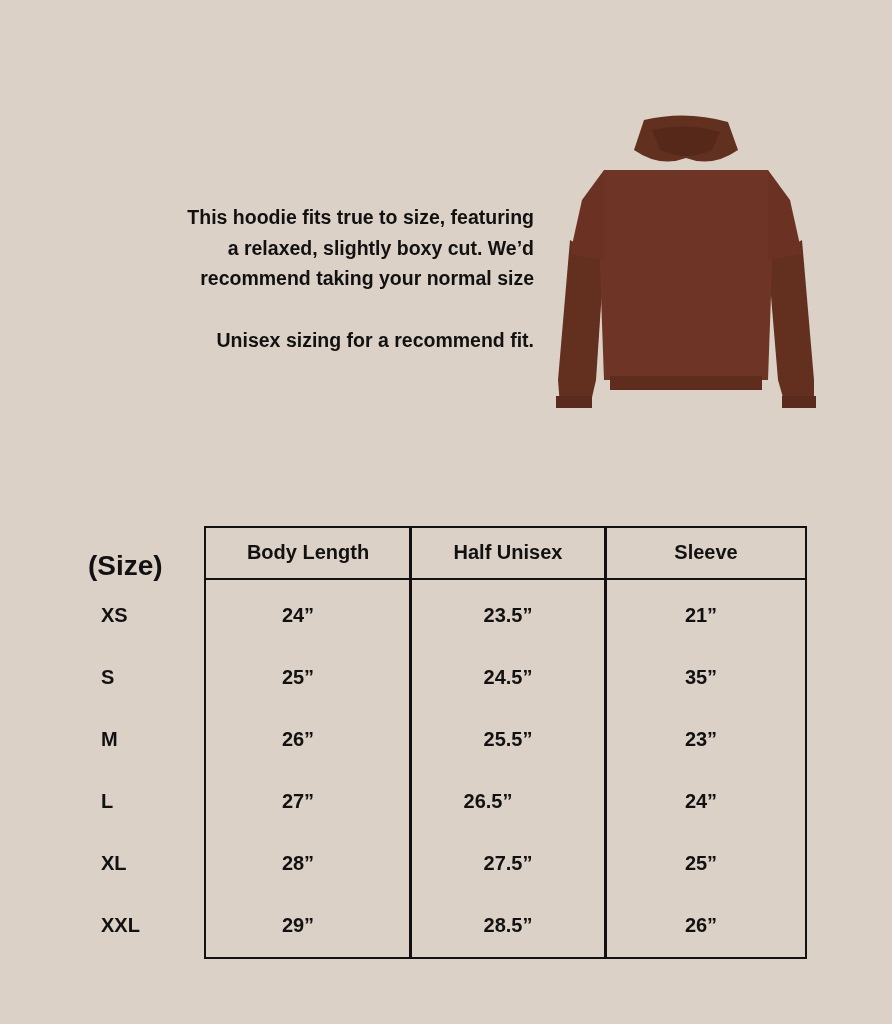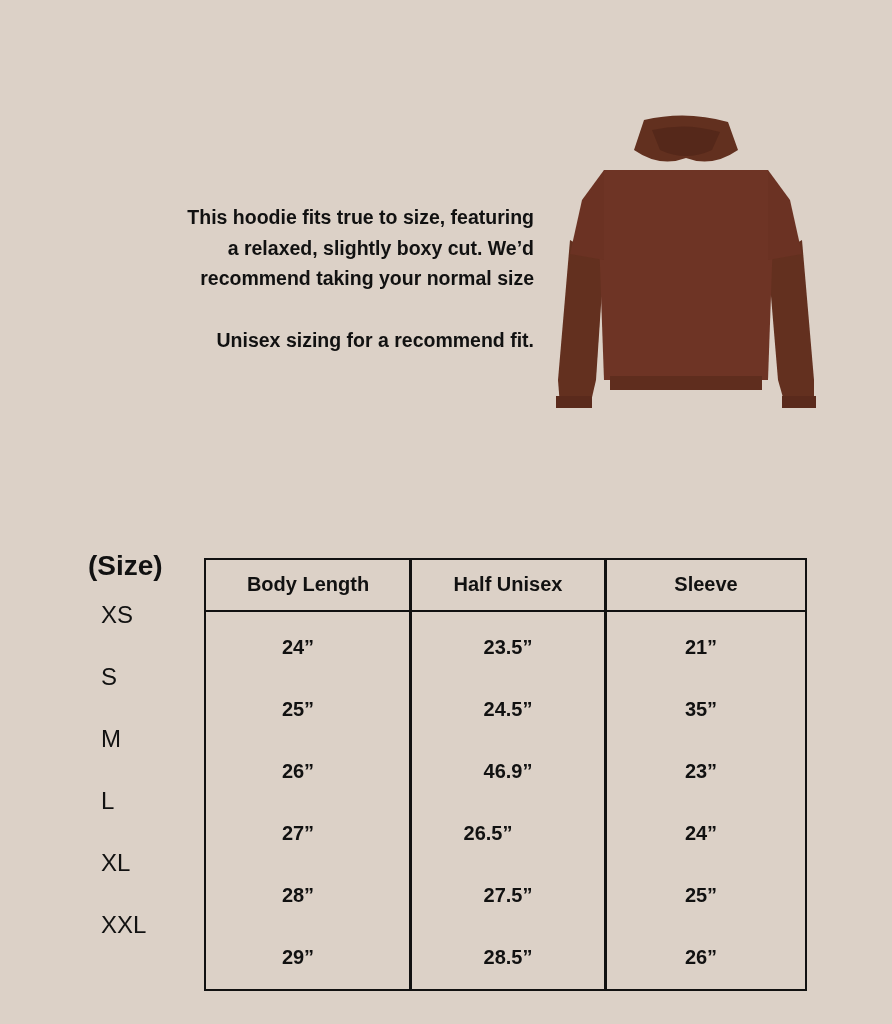--- a/index.html
+++ b/index.html
@@ -4,22 +4,22 @@
 <style>
   html, body { margin:0; padding:0; }
   body { width:892px; height:1024px; background:#dcd1c7; position:relative; overflow:hidden;
          font-family:"Liberation Sans", sans-serif; color:#111; }
   .desc { position:absolute; left:114px; top:202px; width:420px; font-weight:bold; font-size:19.5px; line-height:30.5px;text-align:right; }
   .desc p { margin:0; }
   .desc .gap { height:31px; }
   .hoodie { position:absolute; left:552px; top:110px; width:268px; height:300px; }
   .size-head { position:absolute; left:88px; top:550px; font-weight:bold; font-size:28px; }
   .sizes { position:absolute; left:101px; top:576px; width:100px; }
-  .sizes div { height:62px; line-height:78px; font-weight:normal; font-size:24px; }
-  .tbl { position:absolute; left:204px; top:526px; width:603px; height:433px; border:2.5px solid #111; box-sizing:border-box;margin-top:32px; }
+  .sizes div { height:62px; line-height:78px; font-weight:bold; font-size:20px; }
+  .tbl { position:absolute; left:204px; top:526px; width:603px; height:433px; border:2.5px solid #111; box-sizing:border-box; }
   .hdr { position:absolute; left:0; top:0; right:0; height:50px; border-bottom:2.5px solid #111; }
   .vline { position:absolute; top:0; bottom:0; width:2.5px; background:#111; }
   .hcell { position:absolute; top:0; height:48px; line-height:48px; text-align:center; font-weight:bold; font-size:20px; }
   .cell { position:absolute; text-align:center; font-weight:bold; font-size:20px; height:62px; line-height:78px; }
 </style>
 </head>
 <body>
 
 <div class="desc">
   <p>This hoodie fits true to size, featuring</p>
@@ -69,21 +69,21 @@
 
   <div class="cell" style="left:-10px;width:204px;top:48px">24”</div>
   <div class="cell" style="left:204px;width:196px;top:48px">23.5”</div>
   <div class="cell" style="left:395px;width:200px;top:48px">21”</div>
 
   <div class="cell" style="left:-10px;width:204px;top:110px">25”</div>
   <div class="cell" style="left:204px;width:196px;top:110px">24.5”</div>
   <div class="cell" style="left:395px;width:200px;top:110px">35”</div>
 
   <div class="cell" style="left:-10px;width:204px;top:172px">26”</div>
-  <div class="cell" style="left:204px;width:196px;top:172px">46.9”</div>
+  <div class="cell" style="left:204px;width:196px;top:172px">25.5”</div>
   <div class="cell" style="left:395px;width:200px;top:172px">23”</div>
 
   <div class="cell" style="left:-10px;width:204px;top:234px">27”</div>
   <div class="cell" style="left:204px;width:156px;top:234px">26.5”</div>
   <div class="cell" style="left:395px;width:200px;top:234px">24”</div>
 
   <div class="cell" style="left:-10px;width:204px;top:296px">28”</div>
   <div class="cell" style="left:204px;width:196px;top:296px">27.5”</div>
   <div class="cell" style="left:395px;width:200px;top:296px">25”</div>
 

